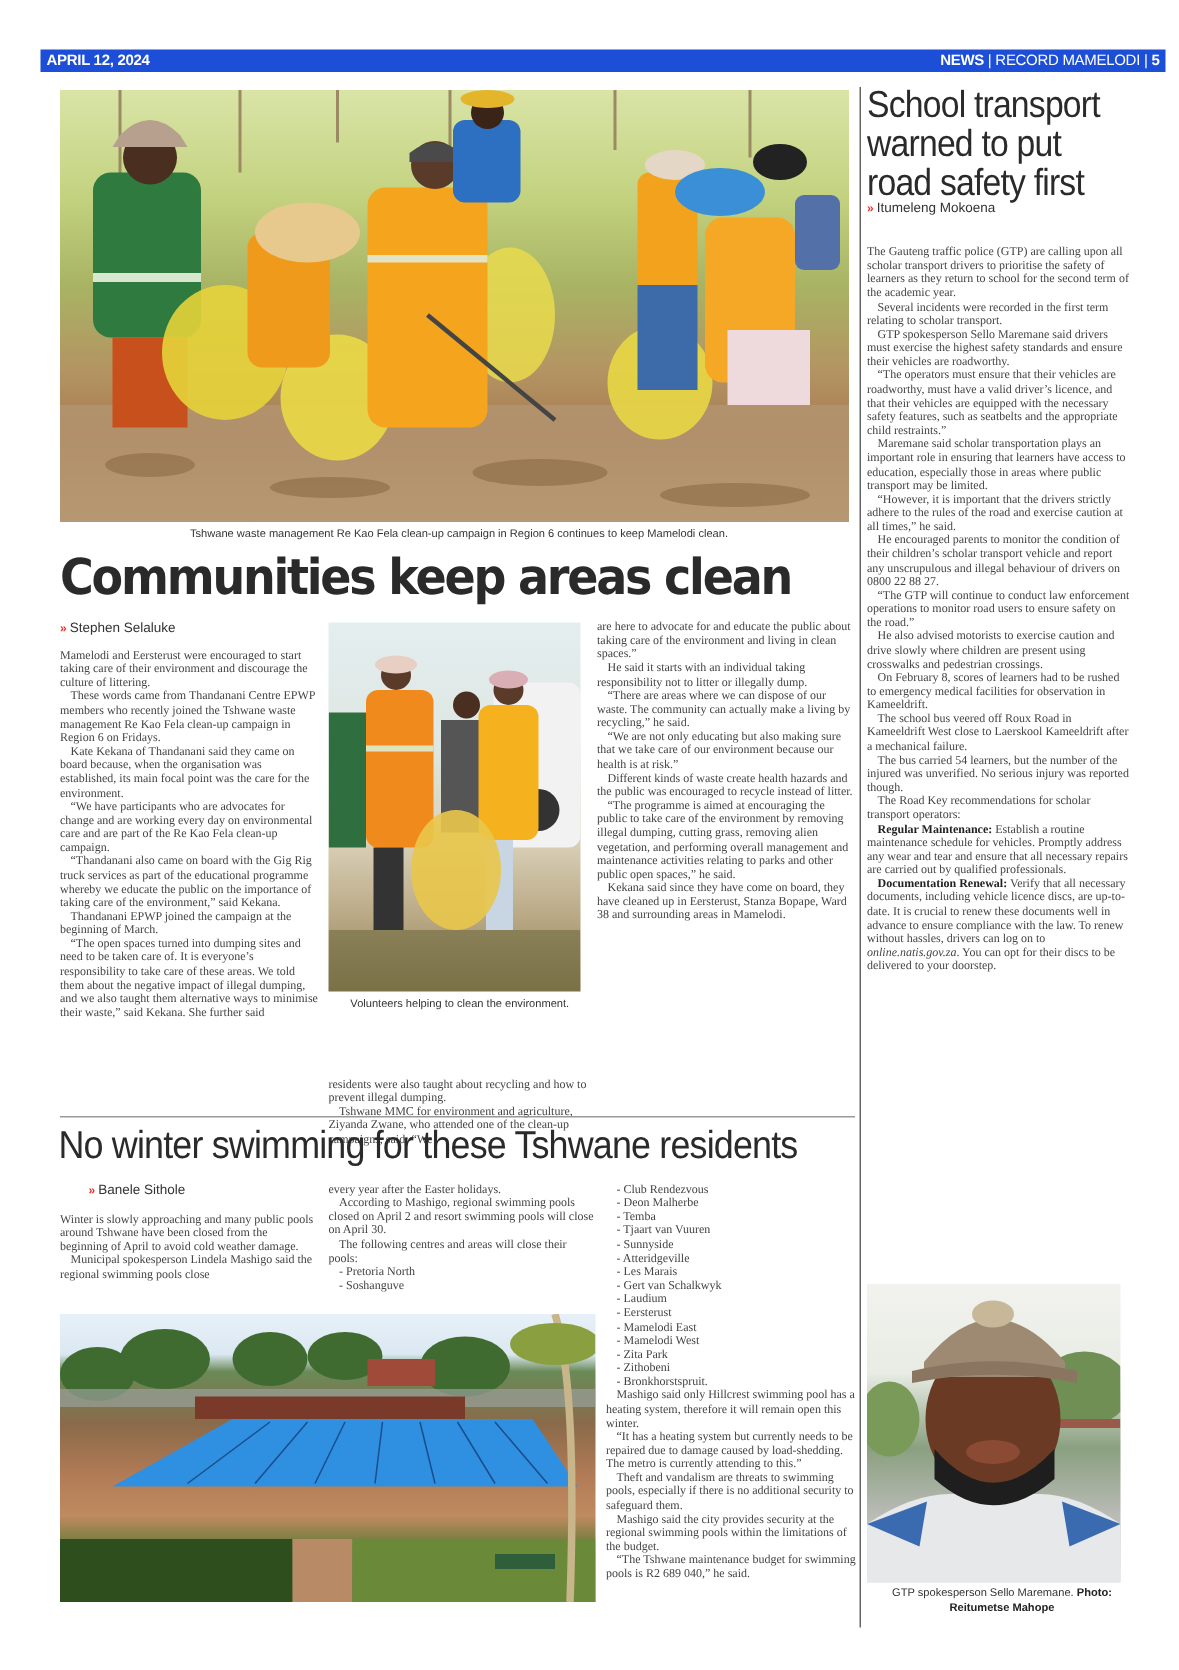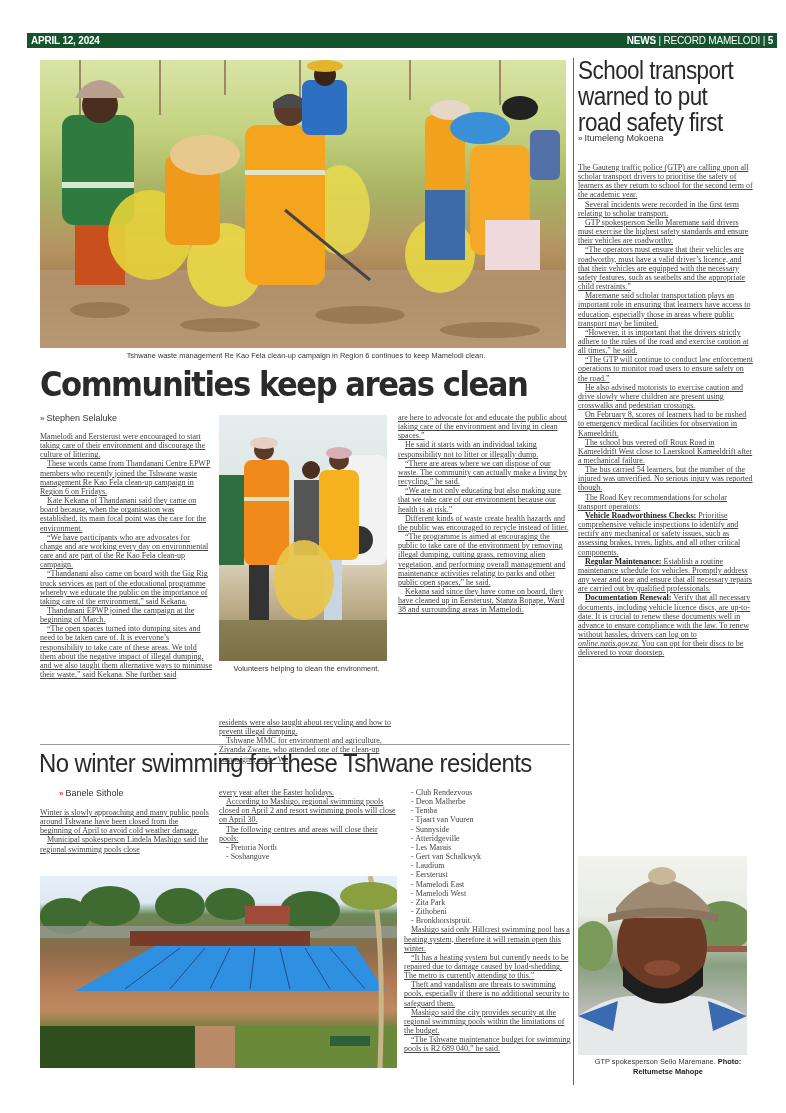--- a/index.html
+++ b/index.html
@@ -1,21 +1,21 @@
 <!DOCTYPE html>
 <html><head>
 <meta charset="utf-8">
 <style>
   * { box-sizing: border-box; margin: 0; padding: 0; }
   html, body { width: 786px; height: 1113px; background: #ffffff; overflow: hidden; }
   body { position: relative; font-family: "Liberation Serif", serif; color: #333; }
 
   .topbar {
     position: absolute; left: 27px; top: 33px; width: 750px; height: 15px;
-    background: #14532d; color: #fff; display: flex; align-items: center;
+    background: #1d4ed8; color: #fff; display: flex; align-items: center;
     justify-content: space-between; padding: 3px 4px;
     font-family: "Liberation Sans", sans-serif; font-size: 10px; font-weight: bold;
     letter-spacing: -0.2px;
   }
   .topbar .right span { font-weight: normal; }
   .topbar .right b { font-weight: bold; }
 
   .photo { position: absolute; overflow: hidden; }
 
   .caption {
@@ -34,21 +34,21 @@
     position: absolute; font-family: "Liberation Sans", sans-serif; color: #2a2a2a;
     font-weight: normal; letter-spacing: -0.6px; white-space: nowrap;
   }
 
   .byline { position: absolute; font-family: "Liberation Sans", sans-serif; font-size: 9px; color: #333; }
   .byline .chev { color: #ee2e24; font-weight: bold; font-size: 8px; letter-spacing: -2px; margin-right: 4px; }
 
   .col {
     position: absolute; font-size: 8px; line-height: 9.15px; color: #444; text-align: left;
   }
-  .col p { text-indent: 7px; text-decoration: underline; }
+  .col p { text-indent: 7px; }
   .col p.first { text-indent: 0; }
   .col p.noindent { text-indent: 0; }
   .col .list-item { padding-left: 7px; }
   .col b { color: #222; }
 
   .vrule { position: absolute; background: #666; width: 1px; }
   .hrule { position: absolute; background: #999; height: 1px; }
 </style>
 </head>
 <body>
@@ -268,29 +268,27 @@
   <span class="chev">»</span><span>Itumeleng Mokoena</span>
 </div>
 
 <div class="col" style="left:578px; top:163px; width:176px;">
   <p class="first">The Gauteng traffic police (GTP) are calling upon all scholar transport drivers to prioritise the safety of learners as they return to school for the second term of the academic year.</p>
   <p>Several incidents were recorded in the first term relating to scholar transport.</p>
   <p>GTP spokesperson Sello Maremane said drivers must exercise the highest safety standards and ensure their vehicles are roadworthy.</p>
   <p>“The operators must ensure that their vehicles are roadworthy, must have a valid driver’s licence, and that their vehicles are equipped with the necessary safety features, such as seatbelts and the appropriate child restraints.”</p>
   <p>Maremane said scholar transportation plays an important role in ensuring that learners have access to education, especially those in areas where public transport may be limited.</p>
   <p>“However, it is important that the drivers strictly adhere to the rules of the road and exercise caution at all times,” he said.</p>
+  <p>He encouraged parents to monitor the condition of their children’s scholar transport vehicle and report any unscrupulous and illegal behaviour of drivers on 0800 22 88 27.</p>
   <p>“The GTP will continue to conduct law enforcement operations to monitor road users to ensure safety on the road.”</p>
   <p>He also advised motorists to exercise caution and drive slowly where children are present using crosswalks and pedestrian crossings.</p>
   <p>On February 8, scores of learners had to be rushed to emergency medical facilities for observation in Kameeldrift.</p>
   <p>The school bus veered off Roux Road in Kameeldrift West close to Laerskool Kameeldrift after a mechanical failure.</p>
   <p>The bus carried 54 learners, but the number of the injured was unverified. No serious injury was reported though.</p>
   <p>The Road Key recommendations for scholar transport operators:</p>
-  <p>
-    <b>Vehicle Roadworthiness Checks:</b><span> Prioritise comprehensive vehicle inspections to identify and rectify any mechanical or safety issues, such as assessing brakes, tyres, lights, and all other critical components.</span>
-  </p>
   <p>
     <b>Regular Maintenance:</b><span> Establish a routine maintenance schedule for vehicles. Promptly address any wear and tear and ensure that all necessary repairs are carried out by qualified professionals.</span>
   </p>
   <p>
     <b>Documentation Renewal:</b><span> Verify that all necessary documents, including vehicle licence discs, are up-to-date. It is crucial to renew these documents well in advance to ensure compliance with the law. To renew without hassles, drivers can log on to </span><i>online.natis.gov.za</i><span>. You can opt for their discs to be delivered to your doorstep.</span>
   </p>
 </div>
 
 <div class="photo" style="left:578px; top:856px; width:169px; height:199px;
      background: linear-gradient(180deg, #f2f2ee 0%, #e8ece4 30%, #8aa080 55%, #b4b8b0 75%, #d8dcdc 100%);">

